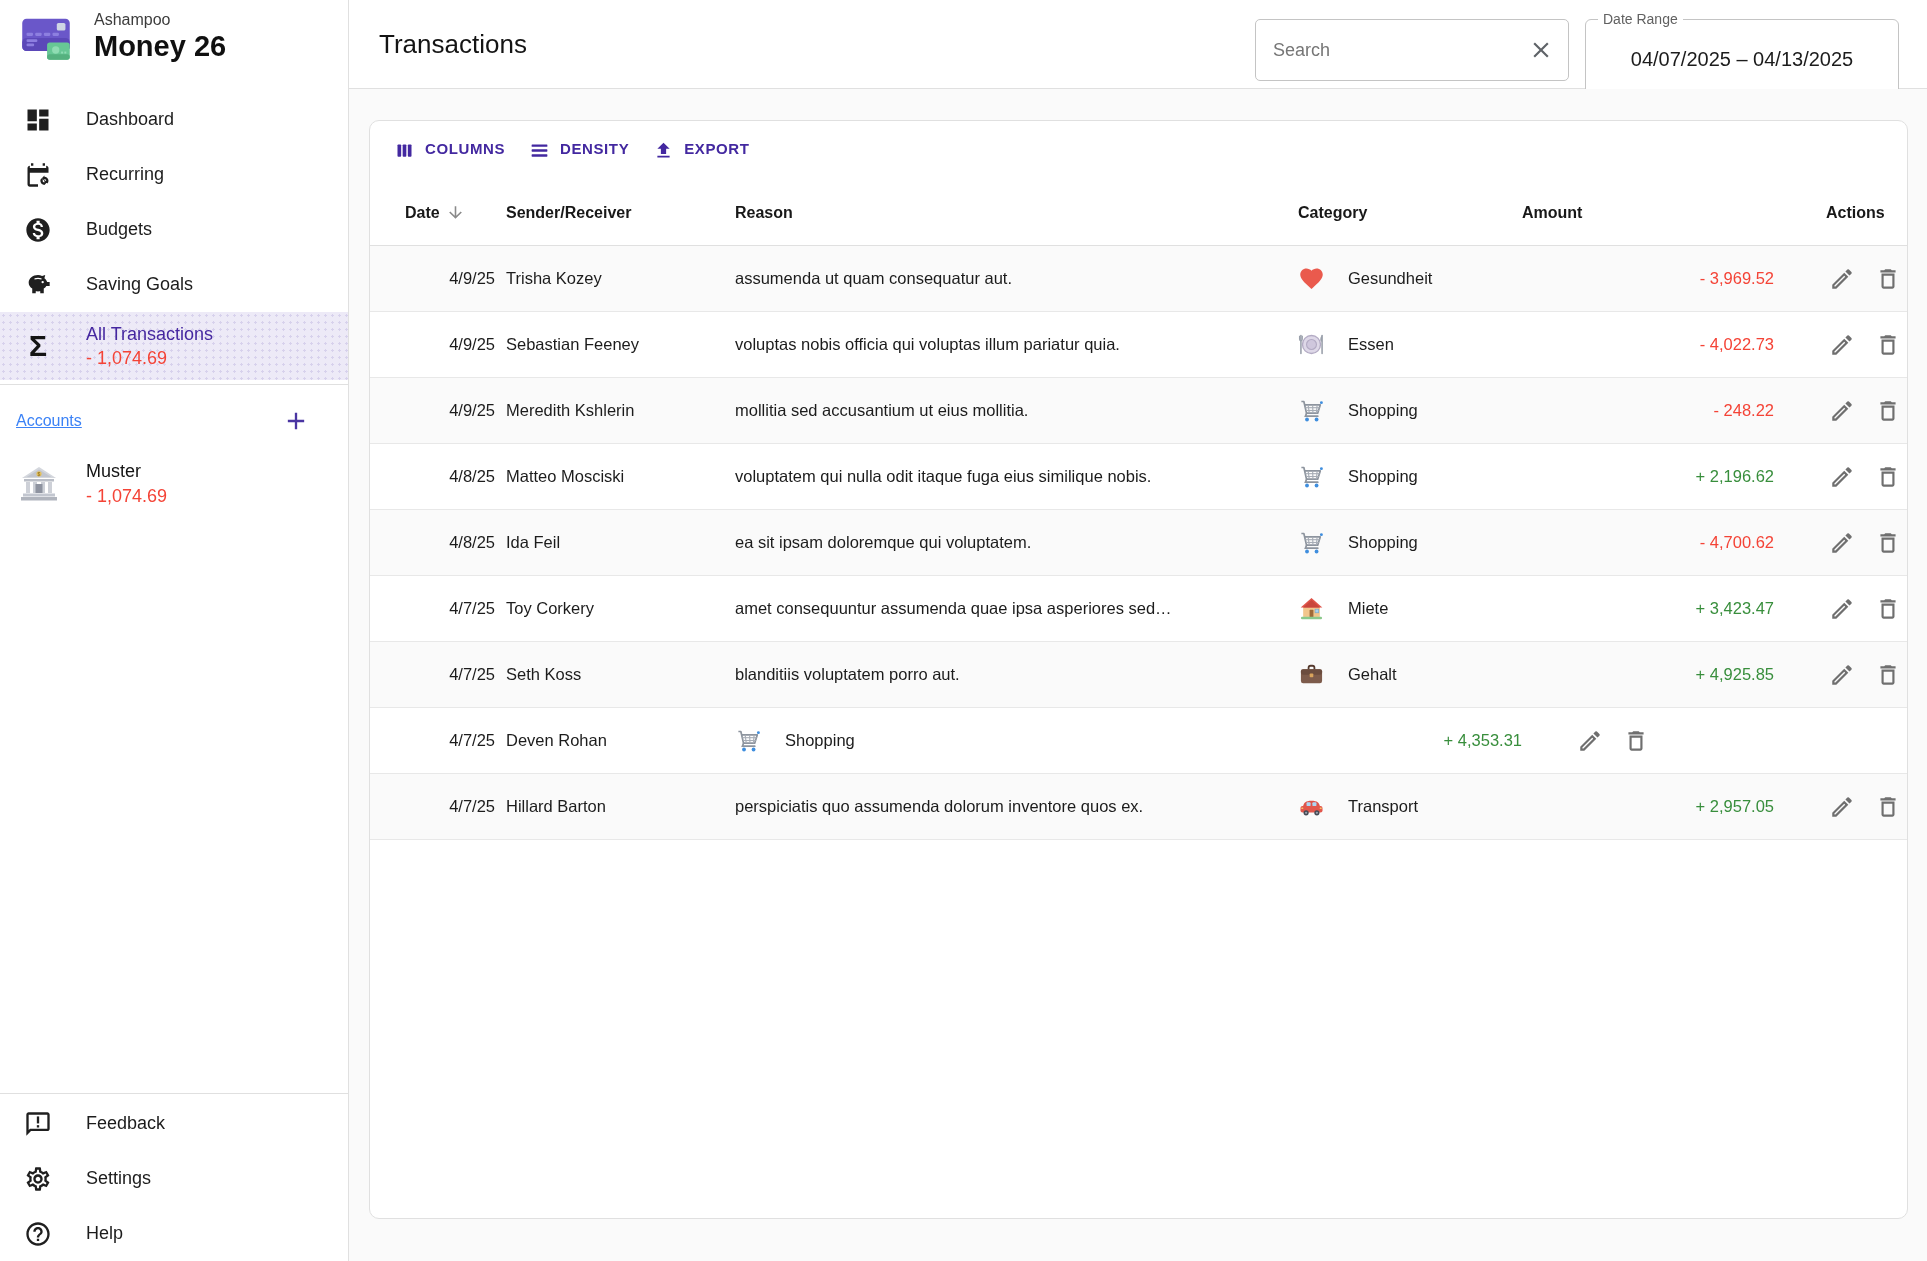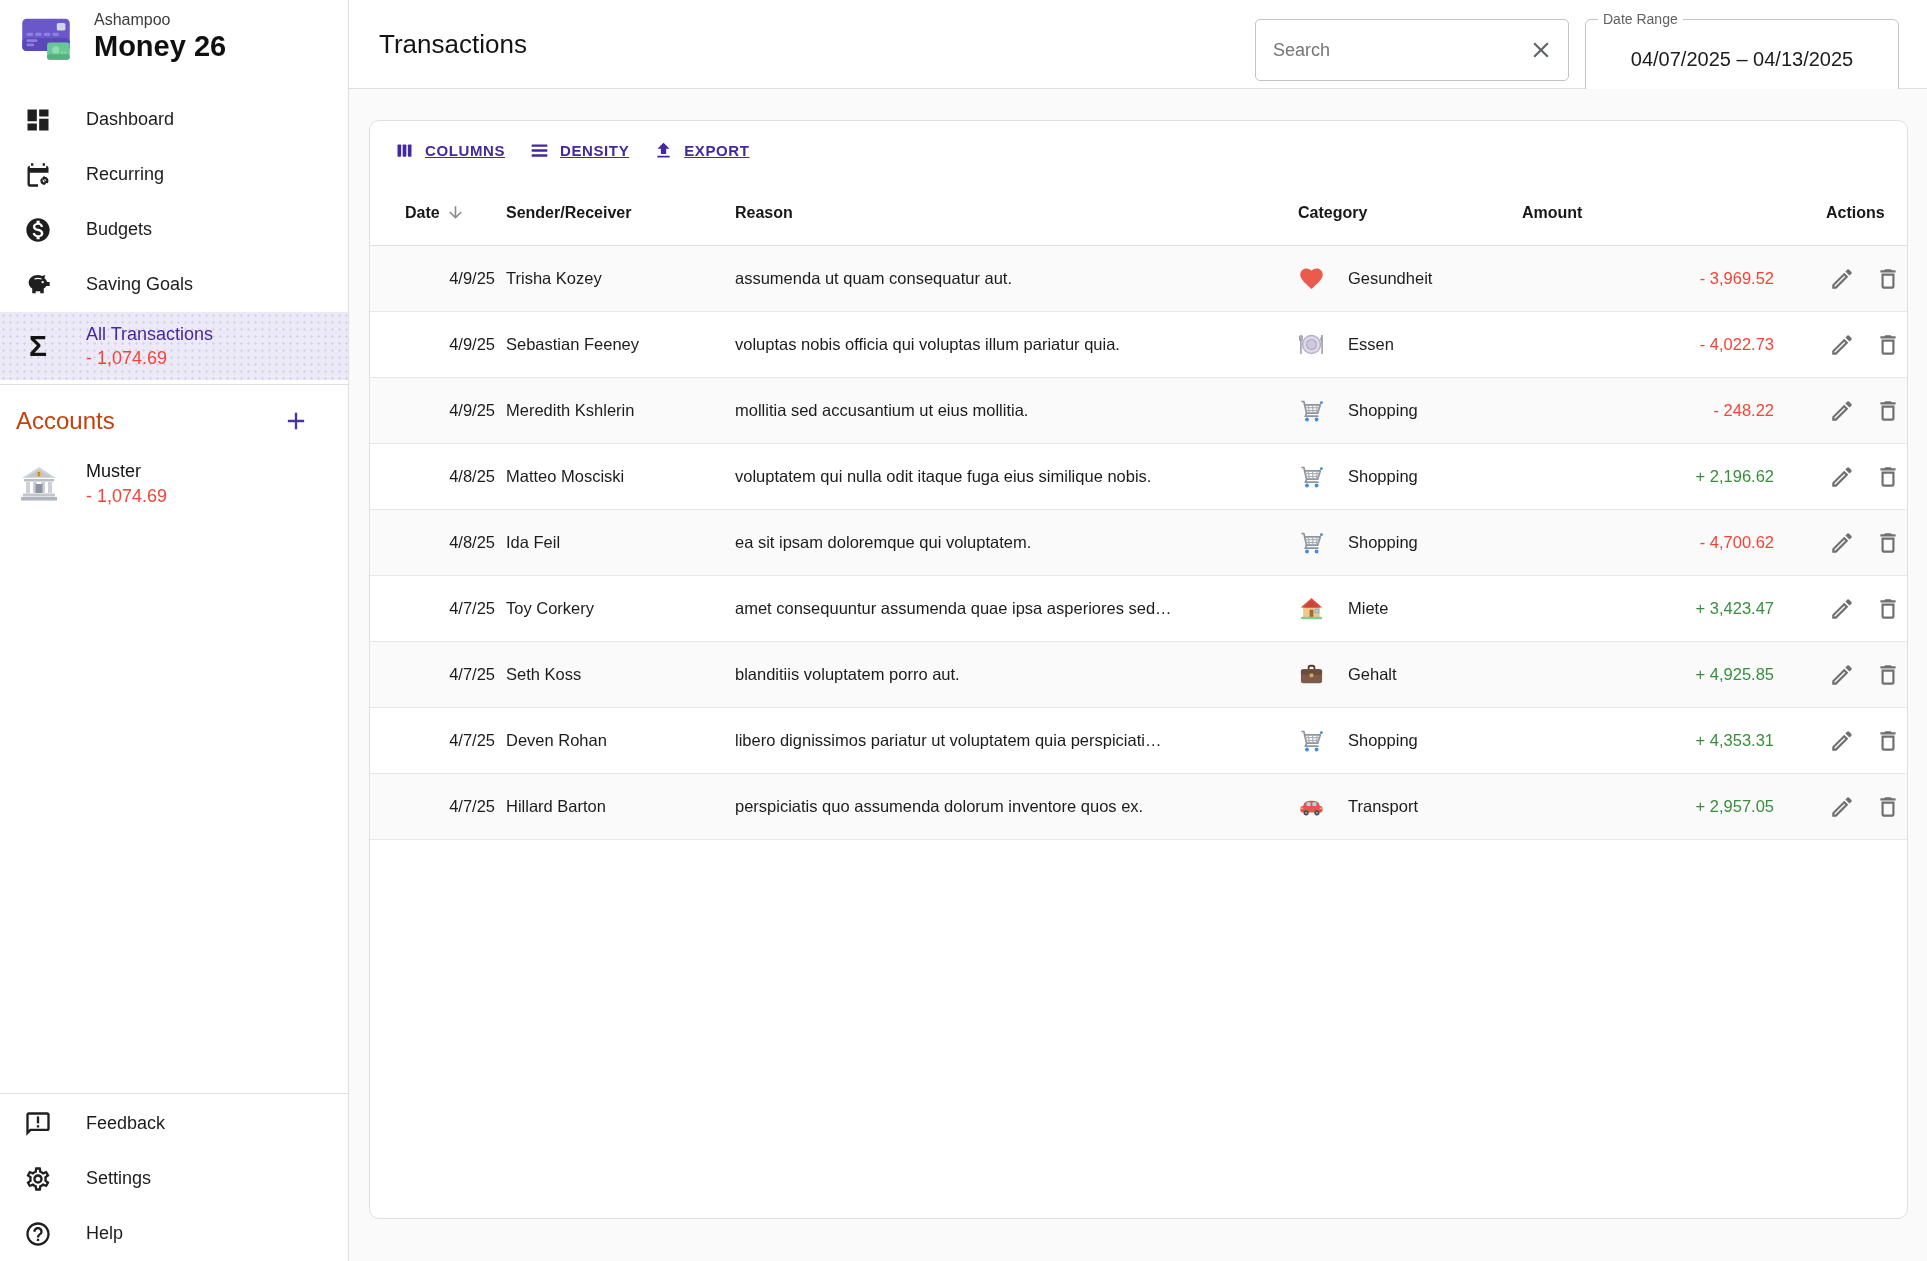--- a/index.html
+++ b/index.html
@@ -23,21 +23,21 @@
       background-image:radial-gradient(rgba(69,39,160,0.13) 1px, transparent 1.4px);
       background-size:7px 7px; }
   .sigma { font-size:30px; font-weight:700; color:#141414; width:28px; text-align:center; }
   .active-text .lbl1 { font-size:18px; color:#4527a0; }
   .active-text .lbl2 { font-size:18px; color:#f44336; margin-top:3px; }
   .active-text { margin-left:34px; }
 
   .side-divider { border-top:1px solid #e0e0e0; margin-top:4px; }
 
   .accounts-header { display:flex; align-items:center; justify-content:space-between; padding:22px 38px 8px 16px; }
-  .accounts-title { font-size:24px; color:#c2410c; }
+  .accounts-title { font-size:16px; color:#3b82f6;text-decoration:underline; }
   .add-btn { width:28px; height:28px; color:#4a35a2; cursor:pointer; }
 
   .account-item { display:flex; align-items:center; padding:18px 16px 12px 18px; cursor:pointer; }
   .account-icon { width:42px; height:42px; flex-shrink:0; }
   .account-text { margin-left:26px; }
   .account-name { font-size:18px; color:#141414; }
   .account-amount { font-size:18px; color:#f44336; margin-top:4px; }
 
   .side-spacer { flex:1; }
   .side-footer { border-top:1px solid #e0e0e0; padding-top:2px; }
@@ -57,23 +57,23 @@
   .date-range { position:absolute; left:1236px; top:19px; width:314px; height:80px;
       border:1px solid #c4c4c4; border-radius:6px; background:#fff; display:flex; align-items:center; justify-content:center; cursor:pointer; }
   .date-range .fl-label { position:absolute; top:-9px; left:12px; background:#fff; padding:0 5px; font-size:14px; color:#616161; }
   .date-range .value { font-size:20px; color:#1c1c1c; }
 
   .content { flex:1; background:#fafafa; position:relative; }
   .card { position:absolute; left:20px; top:31px; right:19px; height:1099px; background:#fff;
       border:1px solid #e0e0e0; border-radius:10px; overflow:hidden; }
 
   .grid-toolbar { height:59px; display:flex; align-items:center; padding-left:12px; }
-  .tool-btn { display:flex; align-items:center; color:#4328a0; background:none; border:none; cursor:pointer;
+  .tool-btn { display:flex; color:#4328a0; background:none; border:none; cursor:pointer;
       font-family:"Liberation Sans",sans-serif; font-size:15px; font-weight:700; letter-spacing:0.6px;
-      padding:8px 12px; border-radius:4px;text-decoration:underline; }
+      padding:8px 12px; border-radius:4px; }
   .tool-btn .ic { width:21px; height:21px; margin-right:10px; }
 
   .thead, .trow { display:grid; grid-template-columns:90px 240px 563px 224px 252px 1fr; padding-left:35px; align-items:center; }
   .thead { height:66px; border-bottom:1px solid #e0e0e0; font-weight:700; font-size:16px; color:#181818; }
   .h-date { display:flex; align-items:center; justify-content:flex-start; gap:6px; }
   .sort-ic { width:19px; height:19px; color:#8a8a8a; }
   .trow { height:66px; border-bottom:1px solid #e8e8e8; font-size:16.5px; color:#1c1c1c; cursor:pointer; }
   .tbody .trow:nth-child(odd) { background:#fafafa; }
   .c-date { text-align:right; padding-right:0; }
   .c-sender { padding-left:11px; }
@@ -501,21 +501,20 @@
                     <path fill="currentColor" d="M3 17.25V21h3.75L17.81 9.94l-3.75-3.75L3 17.25zM5.92 19H5v-.92l9.06-9.06.92.92L5.92 19zM20.71 5.63l-2.34-2.34a.9959.9959 0 0 0-1.41 0l-1.83 1.83 3.75 3.75 1.83-1.83c.39-.39.39-1.02 0-1.41z"></path>
                   </svg></span></button>
               <button class="icon-btn"><span class="ic"><svg viewBox="0 0 24 24" xmlns="http://www.w3.org/2000/svg">
                     <path fill="currentColor" d="M16 9v10H8V9h8m-1.5-6h-5l-1 1H5v2h14V4h-3.5l-1-1zM18 7H6v12c0 1.1.9 2 2 2h8c1.1 0 2-.9 2-2V7z"></path>
                   </svg></span></button>
             </div>
           </div>
           <div class="trow">
             <div class="c-date">4/7/25</div>
             <div class="c-sender">Deven Rohan</div>
-            <div class="c-reason">libero dignissimos pariatur ut voluptatem quia perspiciati…</div>
             <div class="c-category">
               <span class="cat-ic">
                 <svg viewBox="0 0 24 24" xmlns="http://www.w3.org/2000/svg">
     <path d="M3 4h2.2l2.4 10.4h9.9L19.8 7H6" fill="none" stroke="#8d949e" stroke-width="1.5" stroke-linejoin="round"></path>
     <g stroke="#a7adb6" stroke-width="1">
                     <line x1="9" y1="7" x2="10" y2="14.4"></line>
                     <line x1="13" y1="7" x2="13.3" y2="14.4"></line>
                     <line x1="17" y1="7" x2="16.4" y2="14.4"></line>
                     <line x1="6.6" y1="9.5" x2="19.2" y2="9.5"></line>
                     <line x1="7.2" y1="12" x2="18.6" y2="12"></line>

